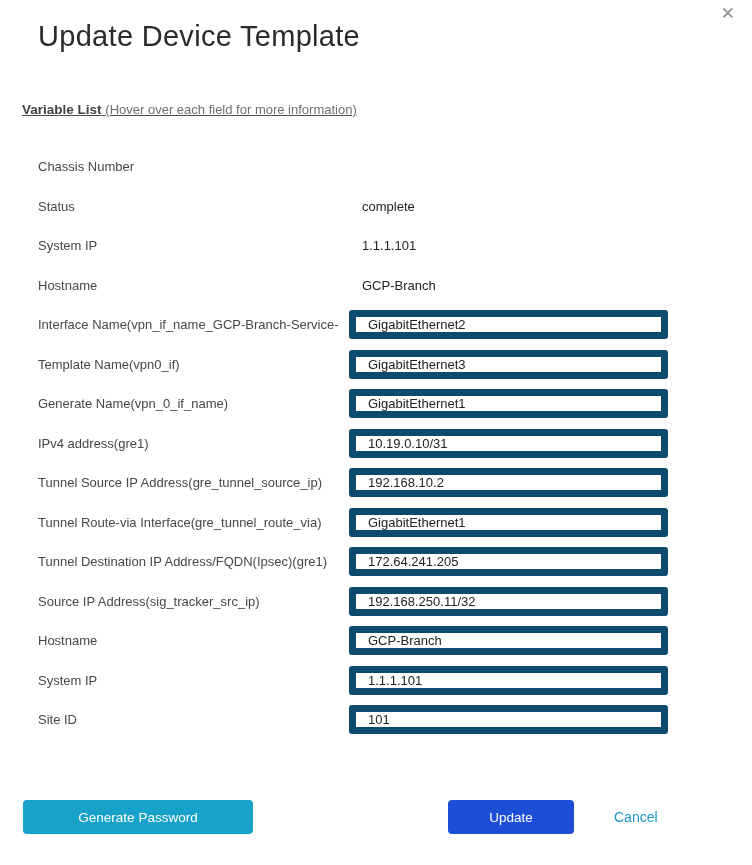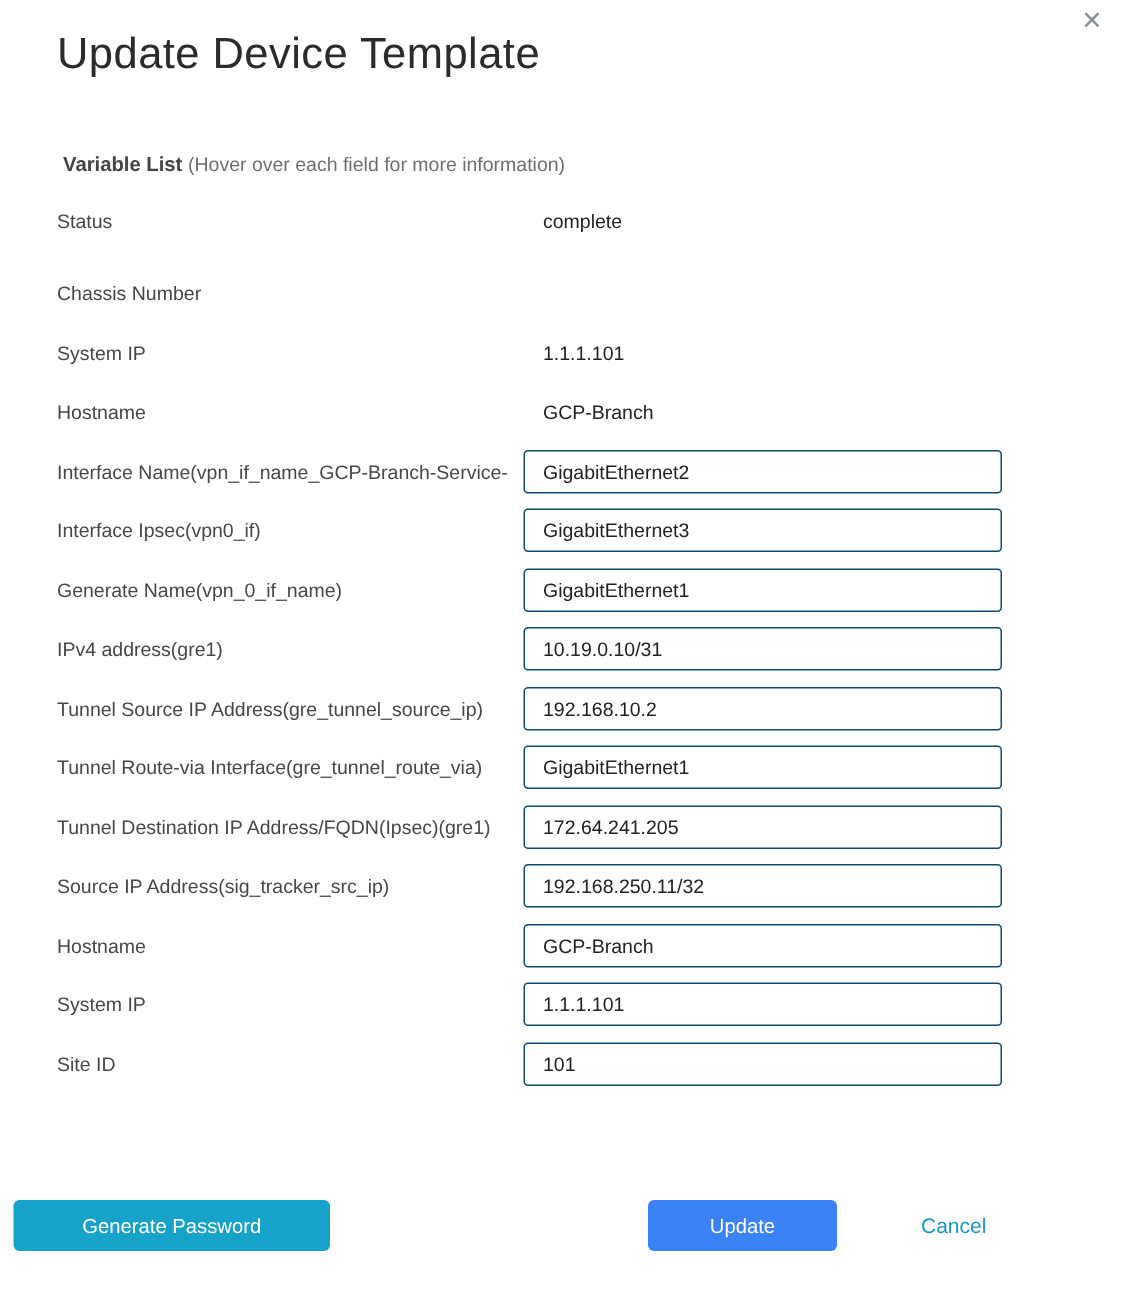--- a/index.html
+++ b/index.html
@@ -27,24 +27,25 @@
     position: absolute;
     left: 38px; top: 20px;
     font-size: 29px;
     font-weight: 300;
     letter-spacing: 0.3px;
     color: #2b2b2b;
     text-align: right;
   }
   .section-line {
     position: absolute;
-    left: 42px; top: 102px;
+    left: 22px; top: 102px;
     font-size: 13.5px;
     color: #4d4d4d;
     white-space: nowrap;
+    text-decoration: underline;
   }
   .vl-title { font-weight: bold; color: #444; }
   .vl-hint  { font-weight: normal; color: #6e6e6e; font-size: 13px; }
   .rows {
     position: absolute;
     left: 38px; top: 133px;
     width: 676px;
   }
   .row {
     display: flex;
@@ -62,21 +63,21 @@
     overflow: hidden;
   }
   .static-value {
     font-size: 13px;
     color: #222;
     padding-left: 13px;
   }
   .field-input {
     width: 319px;
     height: 29px;
-    border: 1px solid #0c4a6e;
+    border: 7px solid #0c4a6e;
     border-radius: 3px;
     padding: 0 10px 0 12px;
     font-size: 13px;
     color: #222;
     font-family: "Liberation Sans", "DejaVu Sans", sans-serif;
     background: #fff;
     outline: none;
   }
   .footer {
     position: absolute;
@@ -86,21 +87,21 @@
   .btn {
     position: absolute;
     height: 34px;
     border: none;
     border-radius: 4px;
     color: #ffffff;
     font-size: 13.5px;
     font-family: "Liberation Sans", "DejaVu Sans", sans-serif;
     cursor: pointer;
   }
-  .btn.generate { left: 9px;  width: 211px; }
+  .btn.generate { left: 23px;  width: 230px; }
   .btn.update   { left: 432px; width: 126px; }
   .cancel {
     position: absolute;
     left: 614px; top: 9px;
     font-size: 14px;
     cursor: pointer;
     text-decoration: none;
   }
 </style>
 </head>
@@ -111,42 +112,42 @@
   <span class="close">✕</span>
 
   <h1 class="title">Update Device Template</h1>
 
   <div class="section-line">
     <span class="vl-title">Variable List</span>
     <span class="vl-hint">(Hover over each field for more information)</span>
   </div>
 
   <div class="rows" id="rows">
+      <div class="row extra-gap">
+        <div class="label">Chassis Number</div>
+        <div class="static-value"></div>
+      </div>
       <div class="row">
         <div class="label">Status</div>
         <div class="static-value">complete</div>
-      </div>
-      <div class="row extra-gap">
-        <div class="label">Chassis Number</div>
-        <div class="static-value"></div>
       </div>
       <div class="row">
         <div class="label">System IP</div>
         <div class="static-value">1.1.1.101</div>
       </div>
       <div class="row">
         <div class="label">Hostname</div>
         <div class="static-value">GCP-Branch</div>
       </div>
       <div class="row">
         <div class="label">Interface Name(vpn_if_name_GCP-Branch-Service-</div>
         <input type="text" class="field-input" value="GigabitEthernet2" style="">
       </div>
       <div class="row">
-        <div class="label">Interface Ipsec(vpn0_if)</div>
+        <div class="label">Template Name(vpn0_if)</div>
         <input type="text" class="field-input" value="GigabitEthernet3" style="">
       </div>
       <div class="row">
         <div class="label">Generate Name(vpn_0_if_name)</div>
         <input type="text" class="field-input" value="GigabitEthernet1" style="">
       </div>
       <div class="row">
         <div class="label">IPv4 address(gre1)</div>
         <input type="text" class="field-input" value="10.19.0.10/31" style="">
       </div>
@@ -175,17 +176,17 @@
         <input type="text" class="field-input" value="1.1.1.101" style="">
       </div>
       <div class="row">
         <div class="label">Site ID</div>
         <input type="text" class="field-input" value="101" style="">
       </div>
     </div>
 
   <div class="footer">
     <button class="btn generate" style="background: rgb(23, 162, 201); color: rgb(255, 255, 255);">Generate Password</button>
-    <button class="btn update" style="background: #3b82f6; color: rgb(255, 255, 255);">Update</button>
+    <button class="btn update" style="background: #1d4ed8; color: rgb(255, 255, 255); margin-left: 16px;">Update</button>
     <a class="cancel" style="color: rgb(23, 152, 201);">Cancel</a>
   </div>
 
 </div>
 
 </body></html>

